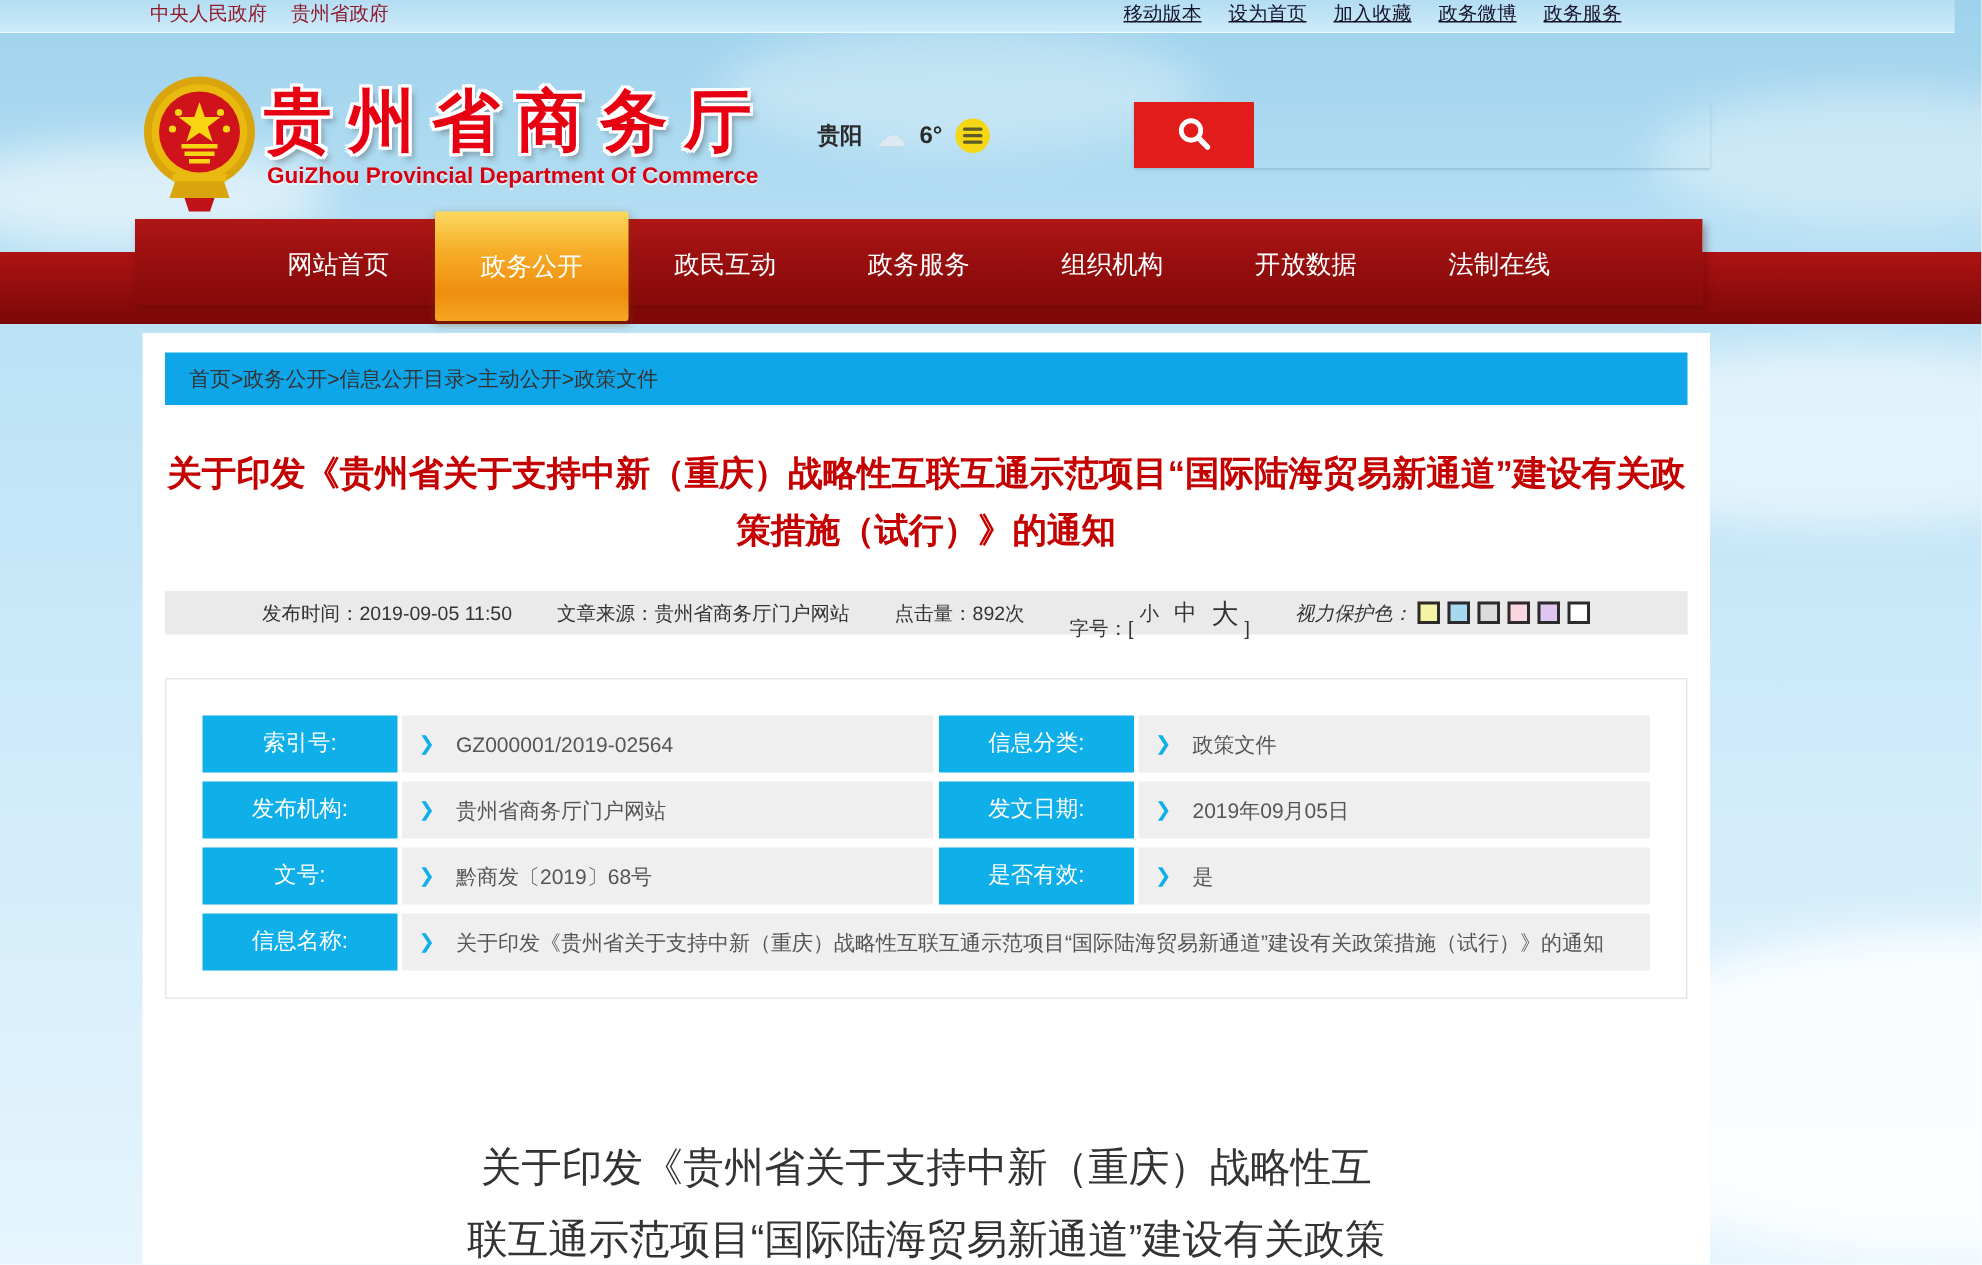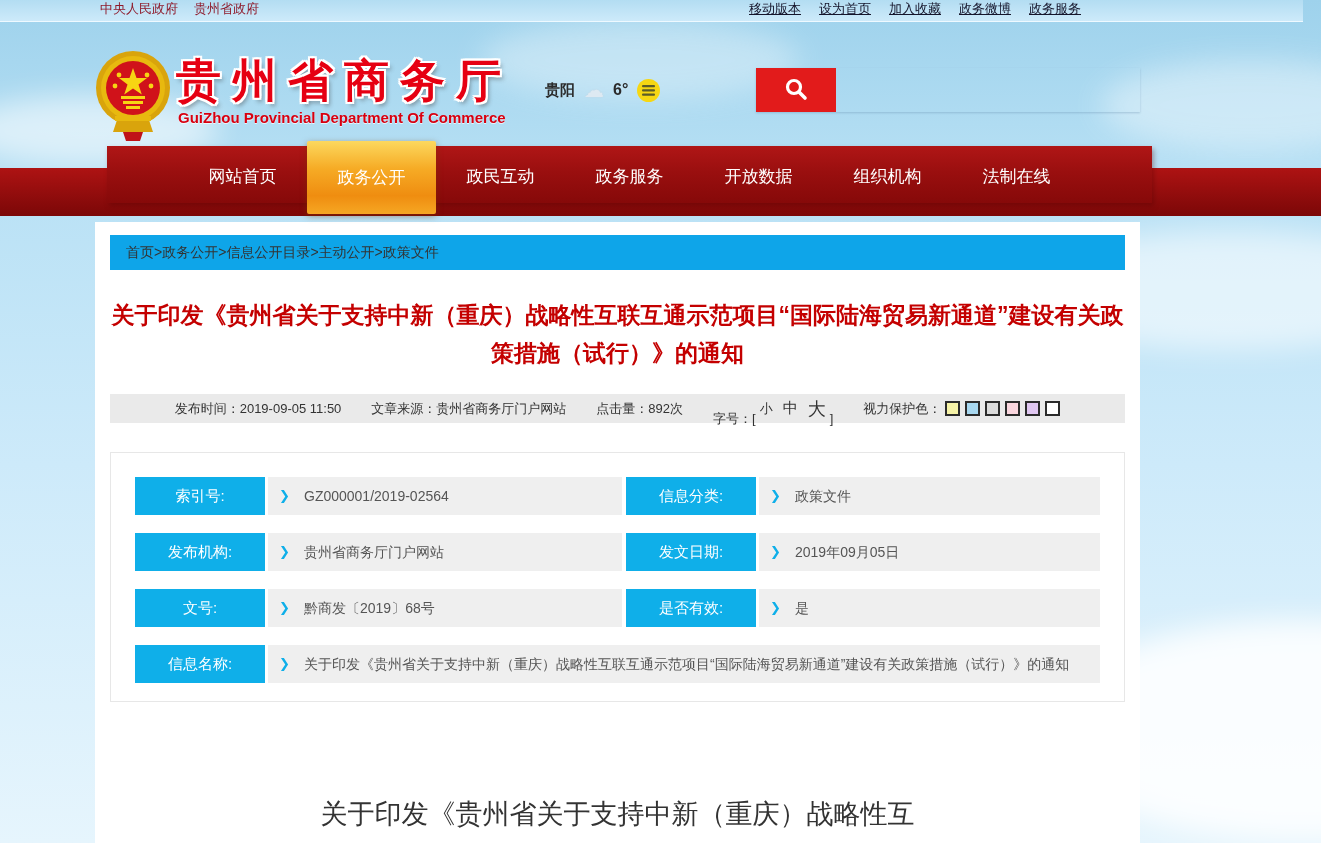--- a/index.html
+++ b/index.html
@@ -62,21 +62,21 @@
     width:80px; height:44px; background:#e21b1b; border:none; cursor:pointer;
     display:flex; align-items:center; justify-content:center;
   }
 
   
   .nav-strip {
     position:absolute; left:0; top:168px; width:1321px; height:48px;
     background:linear-gradient(180deg,#ae1313,#8a0b0b 70%,#7c0707);
   }
   .nav-bar {
-    position:absolute; left:107px; top:146px; width:1045px; height:57px;
+    position:absolute; left:90px; top:146px; width:1045px; height:57px;
     background:linear-gradient(180deg,#b01616,#9a0f0f 45%,#860909);
     box-shadow:2px 3px 5px rgba(80,0,0,.35);
   }
   .nav-bar ul { list-style:none; height:62px; display:flex; justify-content:center; }
   .nav-bar li {
     width:129px; height:62px; line-height:62px; text-align:center;
     color:#fff; font-size:17px; cursor:pointer; white-space:nowrap;
   }
   .nav-bar li.active {
     height:73px; line-height:73px; margin-top:-5px; border-radius:2px; position:relative; z-index:3;
@@ -101,28 +101,28 @@
   .meta-bar {
     margin:22px 15px 0; height:29px; background:#eaeaea;
     display:flex; align-items:center; justify-content:center; gap:30px;
     font-size:13px; color:#333; white-space:nowrap;
   }
   .meta-item { display:flex; align-items:center; }
   .fs-group span { cursor:pointer;margin-top:20px; }
   .fs-group .fs-small { font-size:13px; margin:0 4px; }
   .fs-group .fs-medium { font-size:15px; margin:0 6px; }
   .fs-group .fs-large { font-size:18px; margin:0 4px; }
-  .eye-label { margin-right:4px;text-align:right; }
+  .eye-label { font-style:italic; margin-right:4px;text-align:right; }
   .swatches { display:flex; gap:5px; }
   .swatch { width:15px; height:15px; border:2px solid #2b2b2b; cursor:pointer; }
   .sw0 { background:#f6f3a7; } .sw1 { background:#a8d8f0; } .sw2 { background:#dbdbdb; }
   .sw3 { background:#fad6de; } .sw4 { background:#e0c7f1; } .sw5 { background:#ffffff; }
 
   .info-box { margin:29px 15px 0; border:1px solid #e7e7e7; padding:24px 24px 18px; background:#fff; }
-  .info-row { display:flex; gap:4px; margin-bottom:18px; }
+  .info-row { display:flex; gap:4px; margin-bottom:6px; }
   .info-row:last-child { margin-bottom:0; }
   .pair { display:flex; gap:3px; }
   .pair.half-l { width:487px; flex:none; }
   .pair.half-r { flex:1; }
   .pair.full { width:100%; }
   .cell-label {
     width:130px; flex:none; background:#0fafe9; color:#fff; text-align:center;
     line-height:38px; height:38px; font-size:15px; white-space:nowrap;
   }
   .cell-value {
@@ -206,22 +206,22 @@
   </div>
 </div>
 
 <div class="nav-strip"></div>
 <div class="nav-bar">
   <ul>
     <li>网站首页</li>
     <li class="active">政务公开</li>
     <li>政民互动</li>
     <li>政务服务</li>
+    <li>组织机构</li>
     <li>开放数据</li>
-    <li>组织机构</li>
     <li>法制在线</li>
   </ul>
 </div>
 
 <div class="content">
 
   <div class="breadcrumb">
     <span class="crumb">首页</span><span>&gt;</span><span class="crumb">政务公开</span><span>&gt;</span><span class="crumb">信息公开目录</span><span>&gt;</span><span class="crumb">主动公开</span><span>&gt;</span><span class="crumb">政策文件</span>
   </div>
 

